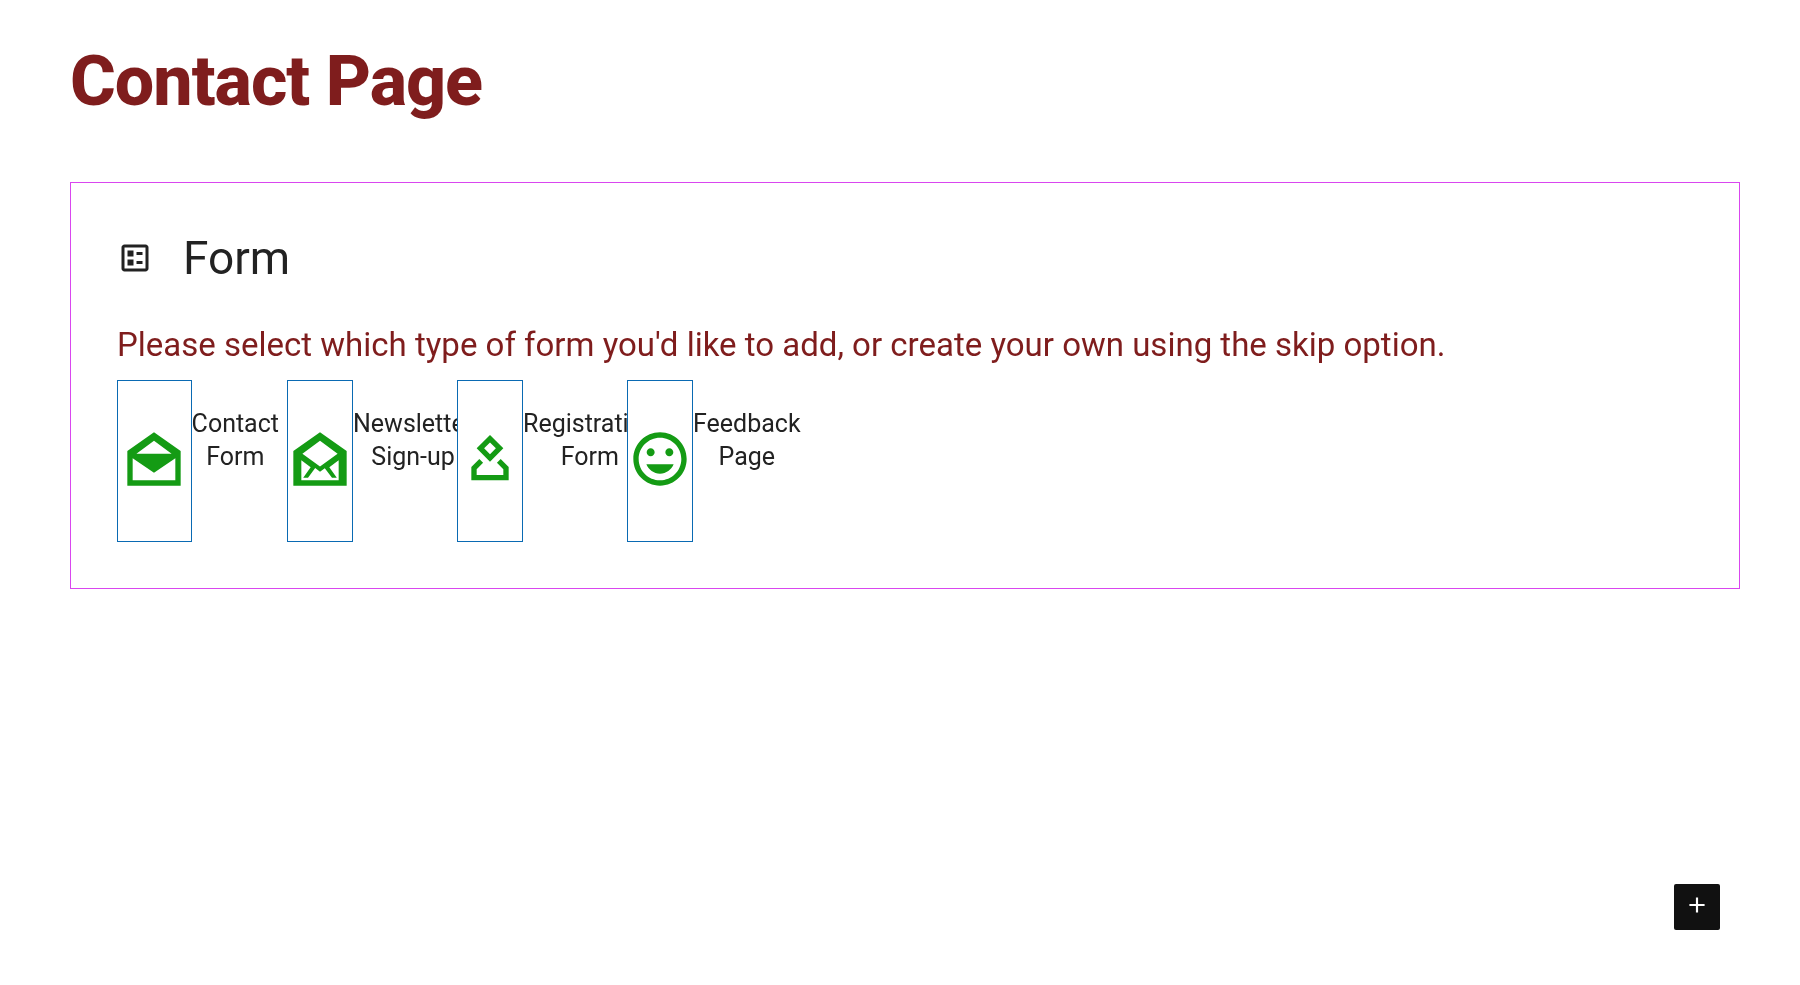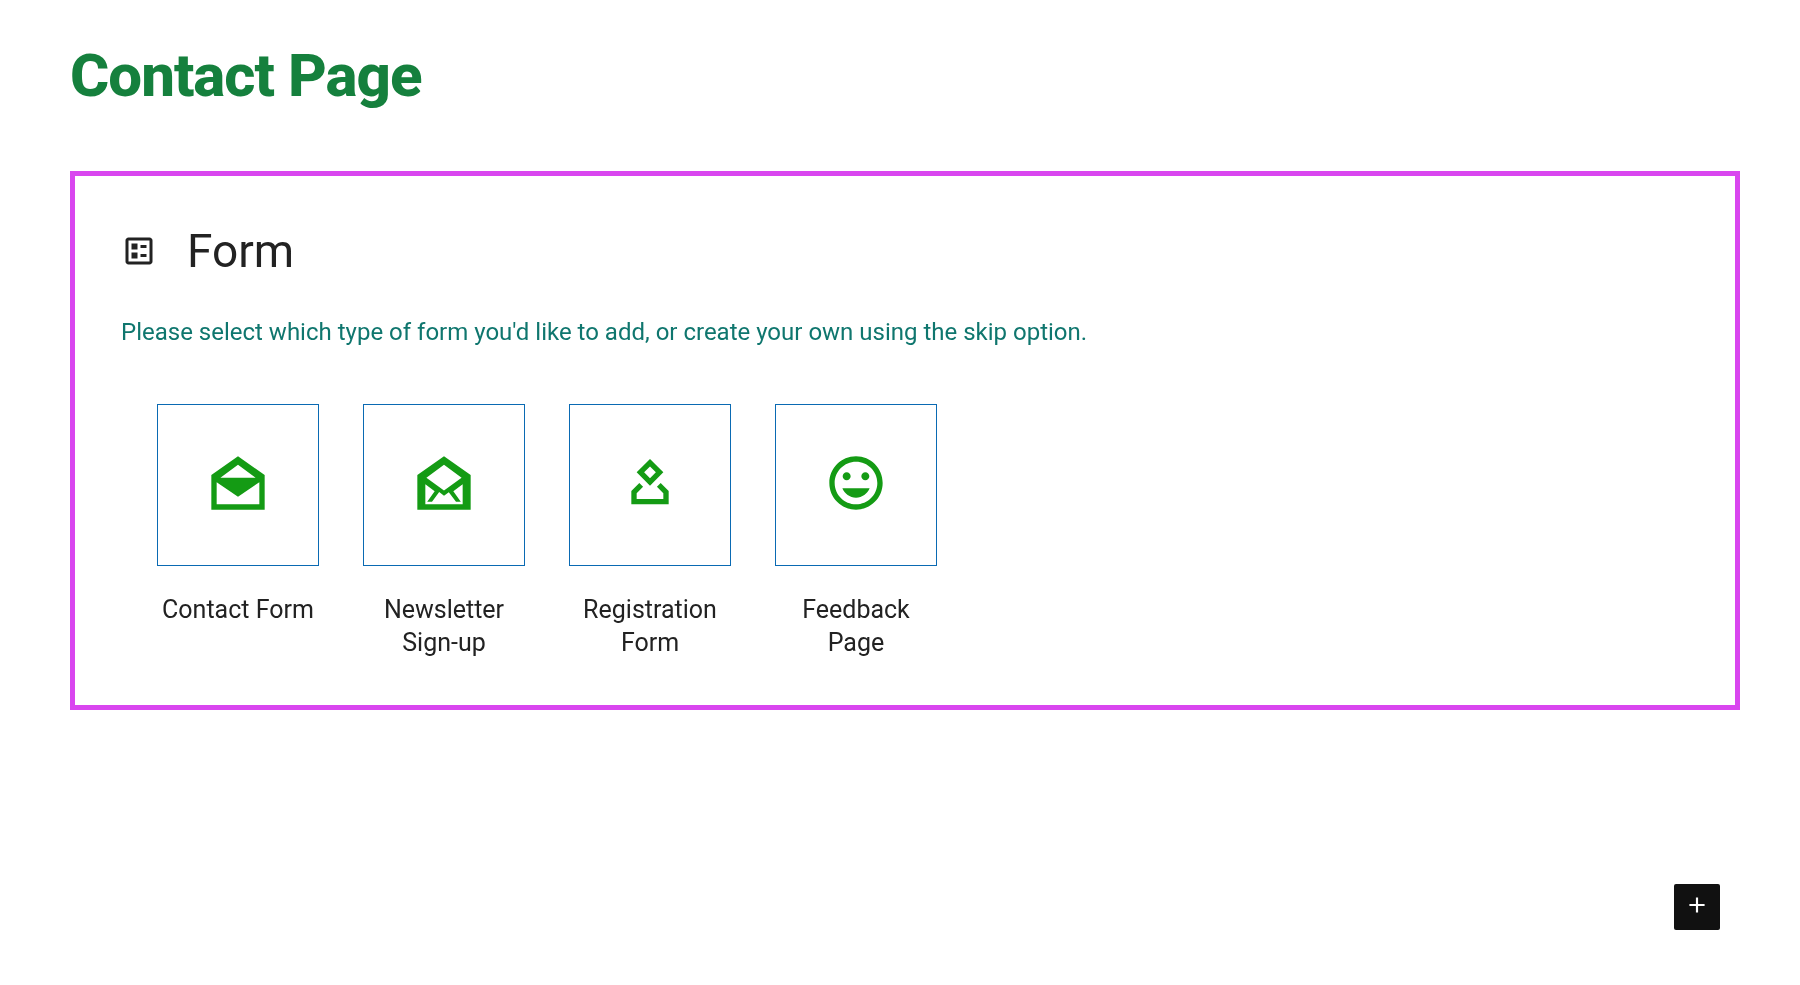--- a/index.html
+++ b/index.html
@@ -8,29 +8,29 @@
     padding: 0;
     font-family: Roboto, "Helvetica Neue", Arial, sans-serif;
     background: #ffffff;
     color: #1a1a1a;
     width: 1800px;
     height: 985px;
     overflow: hidden;
     position: relative;
   }
   .page-title {
-    font-size: 60px;
+    font-size: 70px;
     font-weight: 800;
     margin: 40px 0 60px 70px;
     letter-spacing: -1px;
-    color: #15803d;
+    color: #7f1d1d;
   }
   .block-card {
     margin: 0 70px;
-    border: 5px solid #d946ef;
+    border: 1px solid #d946ef;
     padding: 48px 46px 46px 46px;
     width: 1670px;
   }
   .block-header {
     display: flex;
     align-items: center;
     gap: 30px;
     margin-bottom: 40px;
   }
   .block-header .icon-slot {
@@ -40,34 +40,32 @@
     align-items: center;
     justify-content: center;
     color: #222;
   }
   .block-title {
     font-size: 46px;
     font-weight: 400;
     color: #222;
   }
   .block-desc {
-    font-size: 24px;
-    color: #0f766e;
-    margin-bottom: 58px;
+    font-size: 33px;
+    color: #7f1d1d;
+    margin-bottom: 16px;
   }
   .options-row {
     display: flex;
     gap: 8px;
   }
   .option {
     display: flex;
-    flex-direction: column;
     align-items: flex-start;
     width: 162px;
-    margin-left: 36px;
   }
   .option-tile {
     width: 162px;
     height: 162px;
     border: 1px solid #0a6ab3;
     display: flex;
     align-items: center;
     justify-content: center;
     cursor: pointer;
     background: #fff;

